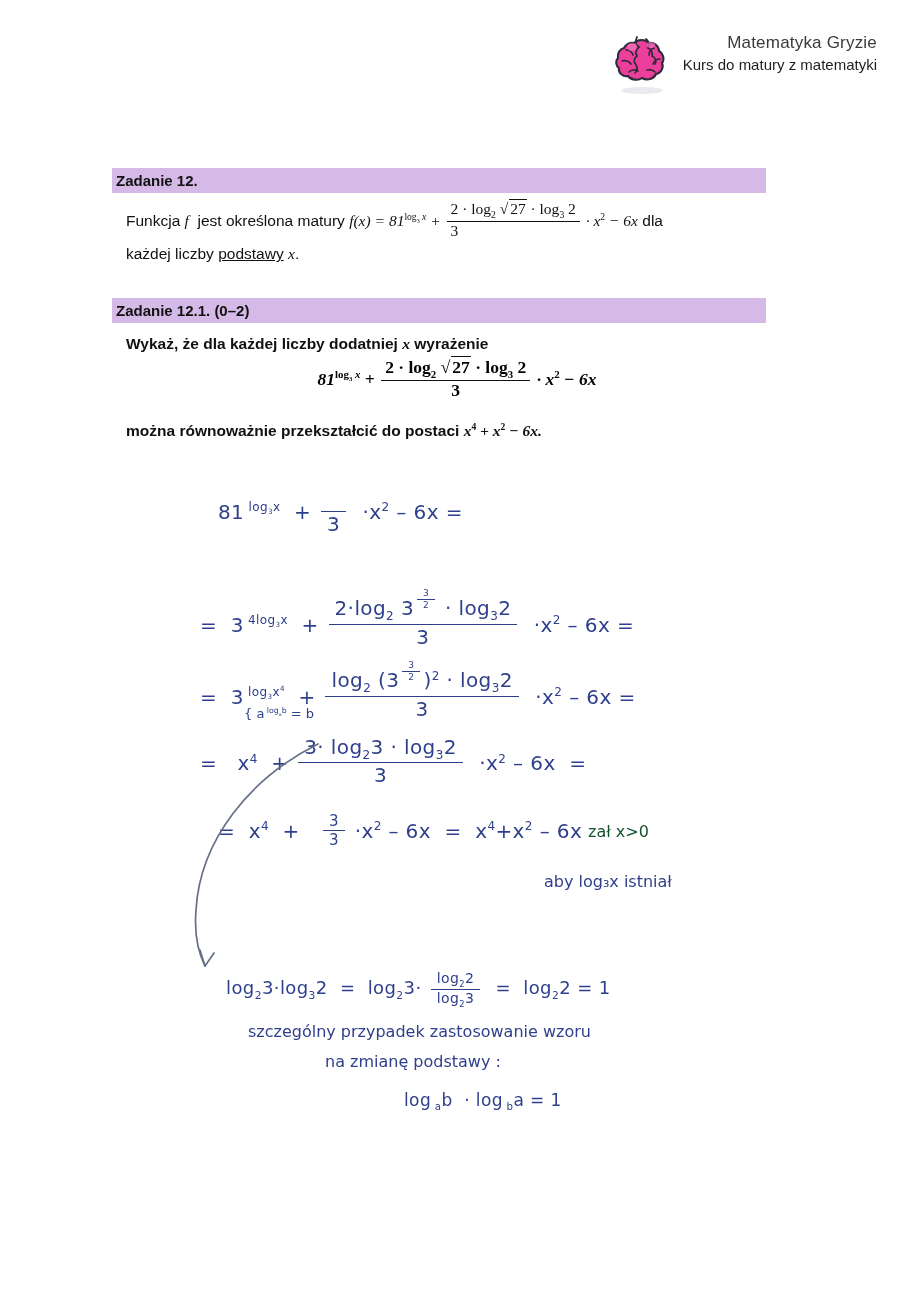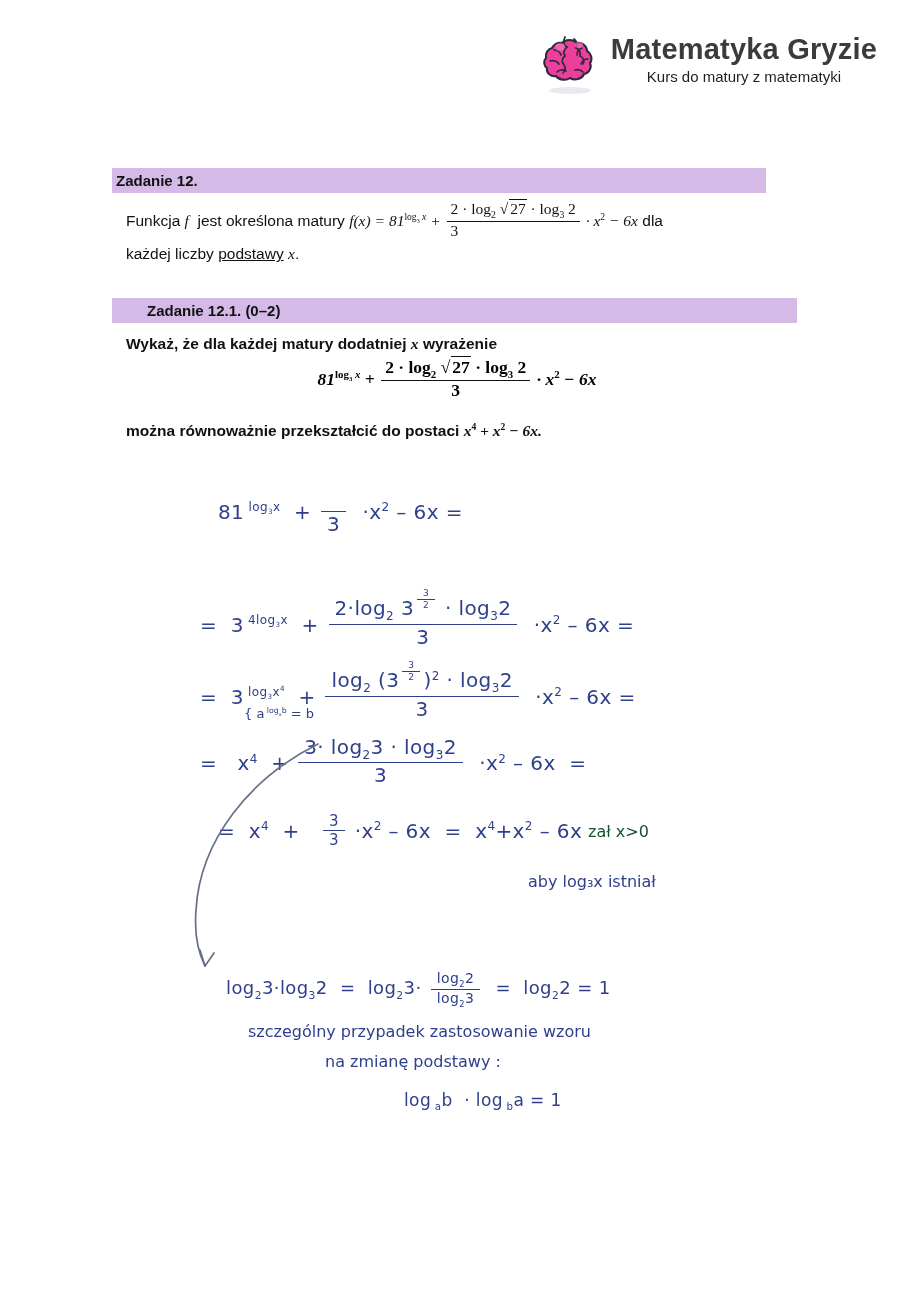--- a/index.html
+++ b/index.html
@@ -37,22 +37,22 @@
     position: absolute;
     left: 10px;
     bottom: 2px;
     width: 42px;
     height: 7px;
     border-radius: 50%;
     background: #e9eaf0;
   }
   .logo-text { padding-top: 8px; }
   .logo-title {
-    font-size: 29px;
-    font-weight: bold;
+    font-size: 17px;
+    font-weight: normal;
     color: #3b3b3b;
     letter-spacing: .2px;
     line-height: 1.05;
     white-space: nowrap;
     text-align: right;
   }
   .logo-sub {
     font-size: 15px;
     color: #1f1f1f;
     line-height: 1.35;
@@ -72,21 +72,21 @@
     align-items: center;
   }
   .band-label {
     font-size: 15px;
     font-weight: bold;
     color: #111111;
     padding-left: 4px;
     line-height: 1;
   }
   #band-12  { top: 168px; }
-  #band-121 { top: 298px; padding-left: 31px; }
+  #band-121 { top: 298px; }
 
   
   .para {
     position: absolute;
     left: 126px;
     width: 662px;
     font-size: 15.5px;
     line-height: 30px;
     color: #111;
   }
@@ -224,21 +224,21 @@
   <span>każdej liczby</span>
   <span class="u">podstawy</span>
   <span class="m">x</span><span>.</span>
 </div>
 
 <div class="band" id="band-121" style="background: rgb(213, 185, 231);">
   <span class="band-label">Zadanie 12.1. (0–2)</span>
 </div>
 
 <div class="para" id="para-121">
-  <span>Wykaż, że dla każdej matury dodatniej</span>
+  <span>Wykaż, że dla każdej liczby dodatniej</span>
   <span class="m mb">x</span>
   <span>wyrażenie</span>
 </div>
 
 <div id="display-121">
   <span class="m mb">81<sup class="up">log<sub>3</sub>&nbsp;<i>x</i></sup> +
     <span class="frac">
       <span class="num up">2 · log<sub>2</sub> <span class="radic">√<span class="sqrt">27</span></span> · log<sub>3</sub> 2</span>
       <span class="den up">3</span>
     </span>
@@ -294,21 +294,21 @@
   <span class="hfrac" style="font-size:15px;vertical-align:-0.5em;">
     <span class="num">3</span><span class="den">3</span>
   </span>
   ·x<sup>2</sup> – 6x &nbsp;= &nbsp;x<sup>4</sup>+x<sup>2</sup> – 6x
 </div>
 
 <div class="hw hw-note" style="left: 588px; top: 822px; color: #14532d;">
   <span>zał   x&gt;0</span>
 </div>
 
-<div class="hw hw-note" style="left: 528px; top: 872px; color: rgb(46, 63, 140);">
+<div class="hw hw-note" style="left: 544px; top: 872px; color: rgb(46, 63, 140);">
   <span>aby  log₃x  istniał</span>
 </div>
 
 <div class="hw hw-line" style="left: 226px; top: 970px; font-size: 18px; color: rgb(46, 63, 140);">
   log<sub>2</sub>3·log<sub>3</sub>2 &nbsp;= &nbsp;log<sub>2</sub>3·
   <span class="hfrac" style="font-size:14px;">
     <span class="num">log<sub>2</sub>2</span>
     <span class="den">log<sub>2</sub>3</span>
   </span>
   &nbsp;= &nbsp;log<sub>2</sub>2 = 1

